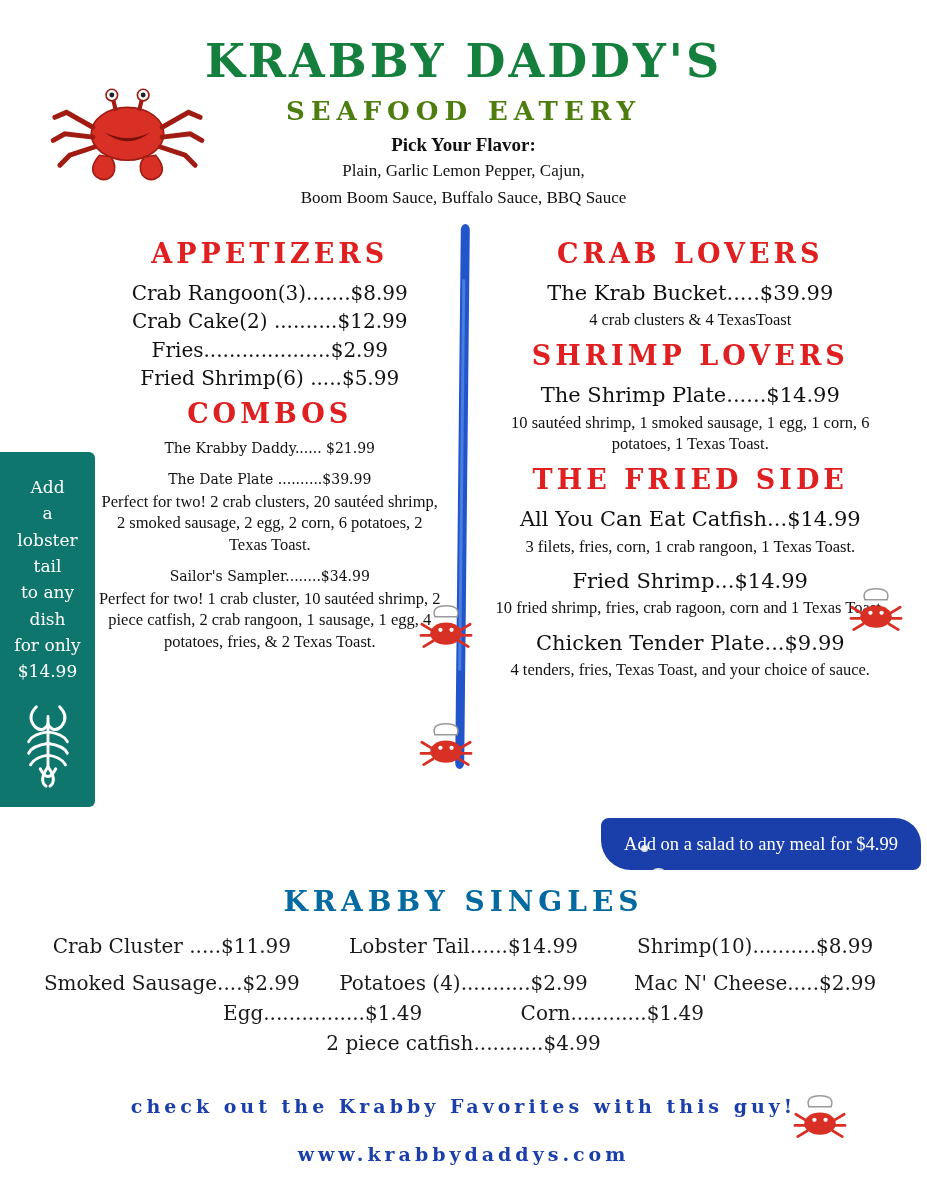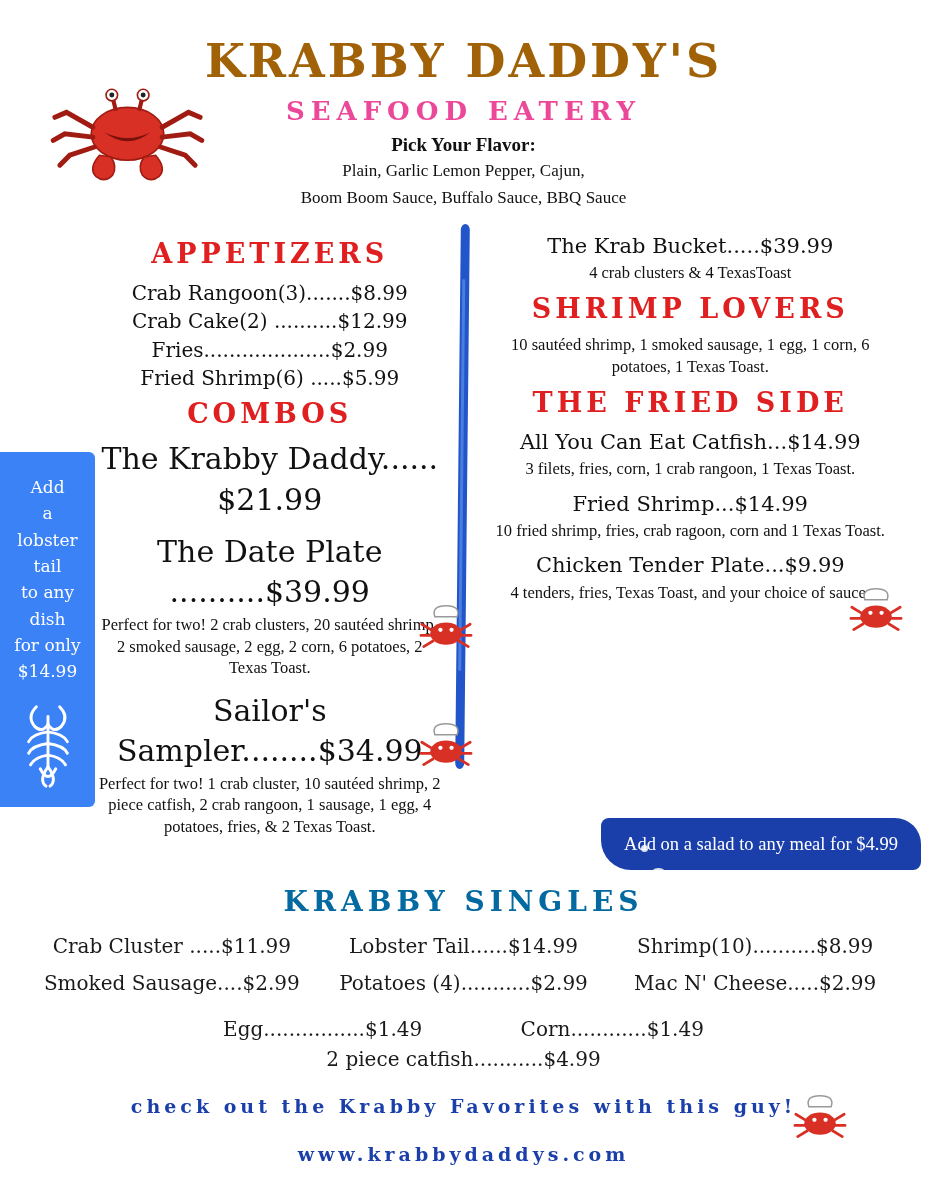--- a/index.html
+++ b/index.html
@@ -20,30 +20,30 @@
   .header {
     position: relative;
     padding-top: 38px;
     text-align: center;
   }
   .brand-title {
     font-family: "DejaVu Serif", serif;
     font-weight: bold;
     font-size: 46px;
     letter-spacing: 3px;
-    color: #a16207;
+    color: #15803d;
     line-height: 1;
     margin: 0;
   }
   .brand-sub {
     font-family: "DejaVu Serif", serif;
     font-weight: bold;
     font-size: 26px;
     letter-spacing: 6px;
-    color: #ec4899;
+    color: #4d7c0f;
     margin-top: 12px;
   }
   .pick-flavor {
     font-family: "Liberation Serif", serif;
     font-weight: bold;
     font-size: 19px;
     color: #111;
     margin-top: 8px;
   }
   .flavor-line {
@@ -119,30 +119,30 @@
     font-size: 16.5px;
     color: #111;
     line-height: 1.3;
     margin: 2px 0 10px;
     padding: 0 8px;
   }
   .appet .item-name { font-size: 20px; line-height: 1.42; }
   .appet { text-align: center; }
 
   .combo-item { margin-bottom: 12px; }
-  .combo-item .item-name { font-size: 30px; }
+  .combo-item .item-name { font-size: 14px; }
 
   
   .lobster-badge {
     position: absolute;
     left: 0;
     top: 452px;
     width: 95px;
     height: 355px;
-    background: #3b82f6;
+    background: #0f766e;
     color: #fff;
     text-align: center;
     font-family: "DejaVu Serif", serif;
     font-size: 17px;
     line-height: 1.55;
     padding-top: 22px;
     box-sizing: border-box;
     border-radius: 0 6px 6px 0;
   }
   .lobster-badge .txt { display: block; }
@@ -198,21 +198,21 @@
     row-gap: 13px;
     padding: 0 26px;
     font-family: "DejaVu Serif", serif;
     font-size: 20px;
     text-align: center;
   }
   .singles-row2 {
     text-align: center;
     font-family: "DejaVu Serif", serif;
     font-size: 20px;
-    margin-top: 22px;
+    margin-top: 6px;
   }
   .singles-row2 span { display: inline-block; margin: 0 46px; }
   .singles-row3 {
     text-align: center;
     font-family: "DejaVu Serif", serif;
     font-size: 20px;
     margin-top: 6px;
   }
 
   
@@ -300,27 +300,29 @@
       <div class="item-desc">Perfect for two! 2 crab clusters, 20 sautéed shrimp, 2 smoked sausage, 2 egg, 2 corn, 6 potatoes, 2 Texas Toast.</div>
     </div>
     <div class="item combo-item">
       <div class="item-name">Sailor's Sampler........$34.99</div>
       <div class="item-desc">Perfect for two! 1 crab cluster, 10 sautéed shrimp, 2 piece catfish, 2 crab rangoon, 1 sausage, 1 egg, 4 potatoes, fries, &amp; 2 Texas Toast.</div>
     </div>
   </div>
 
   <div class="col col-right">
 
+    <div class="section-title">CRAB LOVERS</div>
     <div class="item">
       <div class="item-name">The Krab Bucket.....$39.99</div>
       <div class="item-desc">4 crab clusters &amp; 4 TexasToast</div>
     </div>
 
     <div class="section-title">SHRIMP LOVERS</div>
     <div class="item">
+      <div class="item-name">The Shrimp Plate......$14.99</div>
       <div class="item-desc">10 sautéed shrimp,  1  smoked sausage, 1 egg, 1 corn, 6 potatoes, 1 Texas Toast.</div>
     </div>
 
     <div class="section-title">THE FRIED SIDE</div>
     <div class="item">
       <div class="item-name">All You Can Eat Catfish...$14.99</div>
       <div class="item-desc">3 filets, fries, corn, 1 crab rangoon, 1 Texas Toast.</div>
     </div>
     <div class="item">
       <div class="item-name">Fried Shrimp...$14.99</div>

